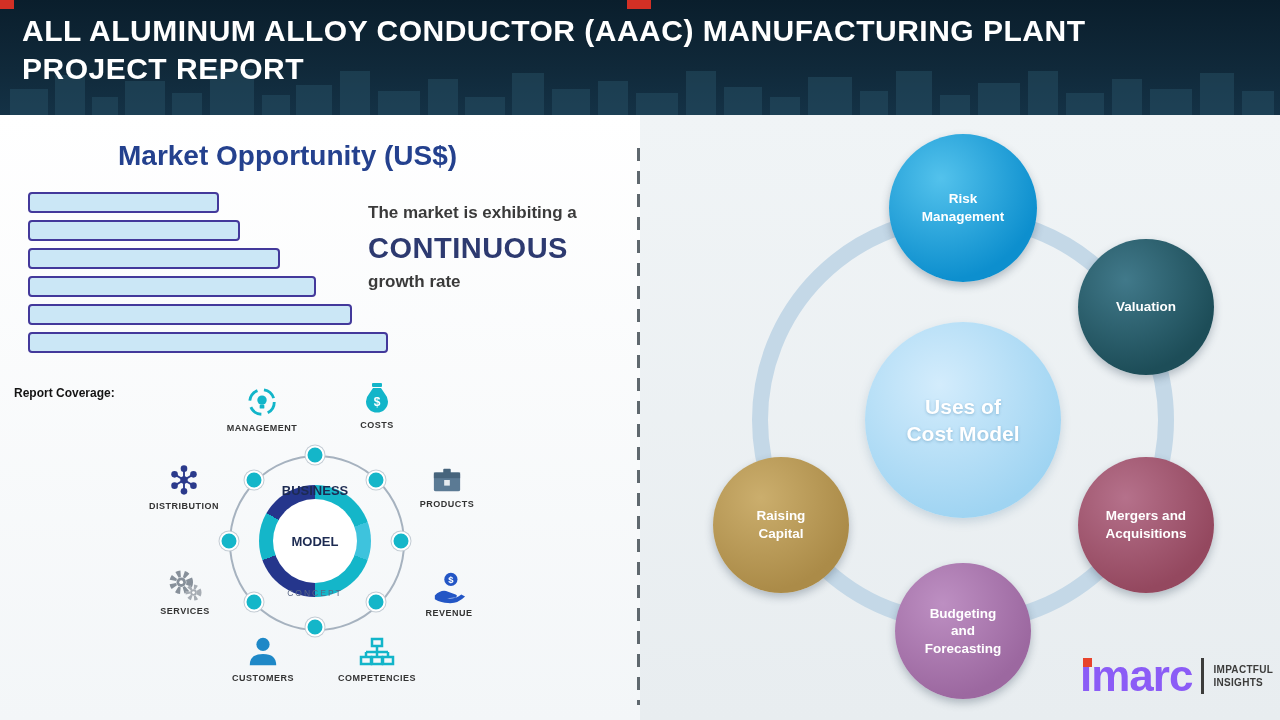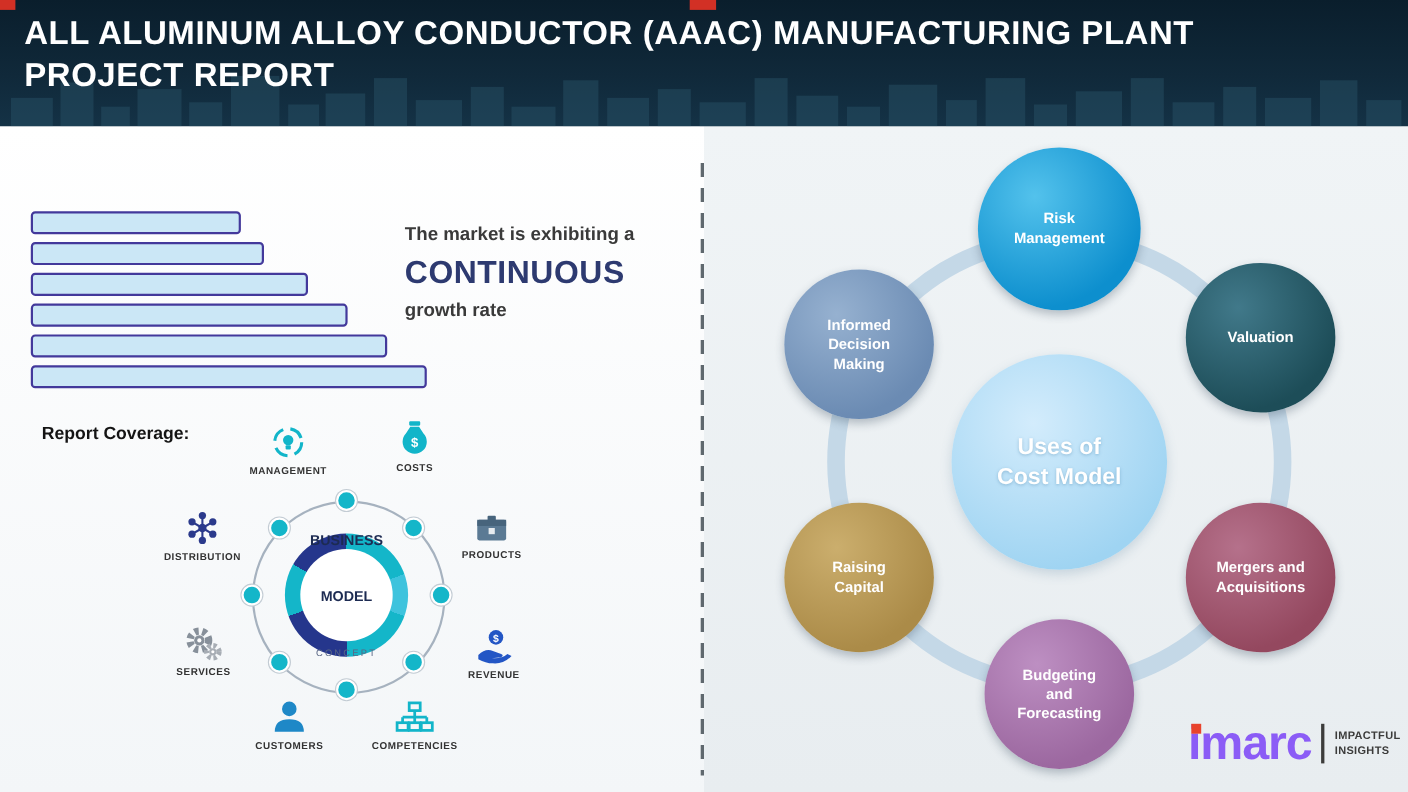--- a/index.html
+++ b/index.html
@@ -35,21 +35,21 @@
     position:absolute;left:118px;top:140px;
     color:#24418e;font-size:28px;font-weight:bold;
   }
   .bars{position:absolute;left:28px;top:192px;width:380px;}
   .bar{height:21px;margin-bottom:7px;border:2px solid #43399b;background:#cbe7f6;
     border-radius:4px;box-sizing:border-box;}
   .growth-block{position:absolute;left:368px;top:203px;width:265px;color:#3a3a3a;}
   .growth-line1{font-size:17px;font-weight:600;}
   .growth-line2{font-size:29px;font-weight:800;color:#2d3a70;margin-top:9px;letter-spacing:.5px;}
   .growth-line3{font-size:17px;font-weight:600;margin-top:7px;}
-  .report-coverage{position:absolute;left:38px;top:386px;font-size:16px;font-weight:bold;color:#141414;}
+  .report-coverage{position:absolute;left:14px;top:386px;font-size:12px;font-weight:bold;color:#141414;}
   
   .bm-ring{position:absolute;left:229px;top:455px;width:172px;height:172px;
     border:2px solid #a6b2bf;border-radius:50%;}
   .bm-dot{position:absolute;width:15px;height:15px;border-radius:50%;
     background:#14b6c9;border:2px solid #ffffff;transform:translate(-50%,-50%);
     box-shadow:0 0 0 1px #c3ccd4;}
   .bm-donut{position:absolute;left:259px;top:485px;width:112px;height:112px;border-radius:50%;
     background:conic-gradient(#14b6c9 0 70deg,#3ec3dd 70deg 110deg,#14b6c9 110deg 180deg,
       #25368c 180deg 250deg,#14b6c9 250deg 300deg,#25368c 300deg 360deg);}
   .bm-center{position:absolute;left:273px;top:499px;width:84px;height:84px;border-radius:50%;
@@ -130,20 +130,21 @@
     </svg>
     <div class="accent-red-left"></div>
     <div class="accent-red-mid"></div>
     <div class="header-title">ALL ALUMINUM ALLOY CONDUCTOR (AAAC) MANUFACTURING PLANT PROJECT REPORT</div>
   </div>
 
   <div class="left-panel"></div>
   <div class="right-panel"></div>
   <div class="divider"></div>
 
+  <div class="section-title">Market Opportunity (US$)</div>
 
   <div class="bars">
       <div class="bar" style="width: 190.8px; background: rgb(203, 231, 246); border-color: rgb(67, 57, 155);"></div>
       <div class="bar" style="width: 212.4px; background: rgb(203, 231, 246); border-color: rgb(67, 57, 155);"></div>
       <div class="bar" style="width: 252px; background: rgb(203, 231, 246); border-color: rgb(67, 57, 155);"></div>
       <div class="bar" style="width: 288px; background: rgb(203, 231, 246); border-color: rgb(67, 57, 155);"></div>
       <div class="bar" style="width: 324px; background: rgb(203, 231, 246); border-color: rgb(67, 57, 155);"></div>
       <div class="bar" style="width: 360px; background: rgb(203, 231, 246); border-color: rgb(67, 57, 155);"></div>
     </div>
 
@@ -272,25 +273,20 @@
   </div>
   <div class="satellite pos-bottom" style="background: radial-gradient(circle at 35% 30%, rgb(189, 143, 194), rgb(156, 104, 160) 72%);">
     <div class="sat-label">Budgeting
 and
 Forecasting</div>
   </div>
   <div class="satellite pos-ll" style="background: radial-gradient(circle at 35% 30%, rgb(203, 174, 109), rgb(171, 139, 72) 72%);">
     <div class="sat-label">Raising
 Capital</div>
   </div>
-  <div class="satellite pos-ul" style="background: radial-gradient(circle at 35% 30%, rgb(150, 177, 208), rgb(107, 139, 179) 72%);">
-    <div class="sat-label">Informed
-Decision
-Making</div>
-  </div>
 
   <div class="uses-center">
     <div class="center-label">Uses of
 Cost Model</div>
   </div>
 
   <div class="logo">
     <div class="logo-word">
       <span>imarc</span>
       <span class="logo-dot"></span>

